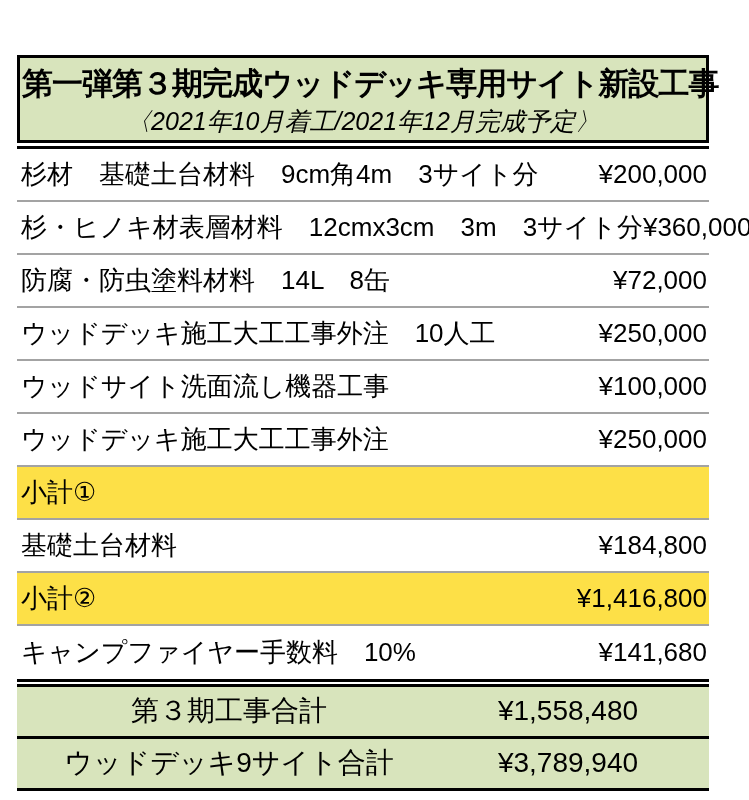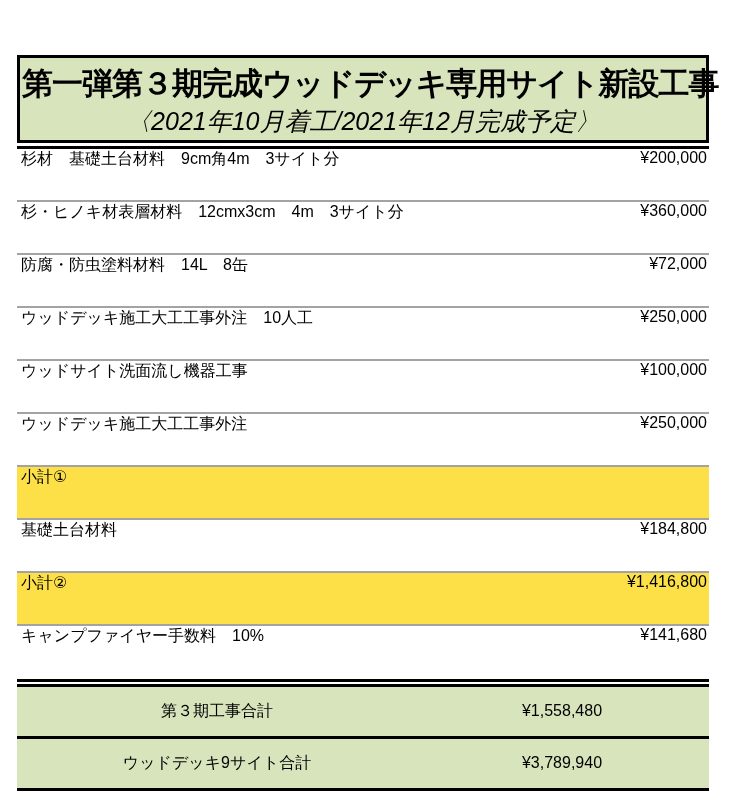--- a/index.html
+++ b/index.html
@@ -46,46 +46,46 @@
     margin-top: 3px;
     border-top: 3px solid #000000;
     height: 0;
   }
   
   .rows { margin-top: 0; }
   .row {
     box-sizing: border-box;
     height: 53px;
     display: flex;
-    align-items: flex-start;
+    align-items: center;
     justify-content: space-between;
     border-bottom: 2px solid #a3a3a3;
     padding: 0 2px 0 4px;
-    font-size: 16px;
+    font-size: 26px;
     background: #ffffff;
   }
   .row.green { background: #fde047; }
   .row.no-sep { border-bottom: none; }
   .row .label { white-space: nowrap; }
   .row .price { white-space: nowrap; text-align: right; }
   
   .hr-double {
     height: 2px;
     border-top: 3px solid #000000;
     border-bottom: 3px solid #000000;
   }
   
   .total-row {
     box-sizing: border-box;
     height: 49px;
     display: flex;
     align-items: center;
     background: #d8e4bc;
-    font-size: 16px;
-    padding: 0 2px 0 0;
+    font-size: 28px;
+    padding: 0 2px 0 12px;
   }
   .total-row .label {
     width: 400px;
     text-align: center;
     white-space: nowrap;
   }
   .total-row .price {
     flex: 1;
     text-align: center;
     white-space: nowrap;
@@ -103,21 +103,21 @@
     <div class="subtitle">〈2021年10月着工/2021年12月完成予定〉</div>
   </div>
   <div class="after-header-rule"></div>
 
   <div class="rows">
     <div class="row">
       <span class="label">杉材　基礎土台材料　9cm角4m　3サイト分</span>
       <span class="price">¥200,000</span>
     </div>
     <div class="row">
-      <span class="label">杉・ヒノキ材表層材料　12cmx3cm　4m　3サイト分</span>
+      <span class="label">杉・ヒノキ材表層材料　12cmx3cm　3m　3サイト分</span>
       <span class="price">¥360,000</span>
     </div>
     <div class="row">
       <span class="label">防腐・防虫塗料材料　14L　8缶</span>
       <span class="price">¥72,000</span>
     </div>
     <div class="row">
       <span class="label">ウッドデッキ施工大工工事外注　10人工</span>
       <span class="price">¥250,000</span>
     </div>

